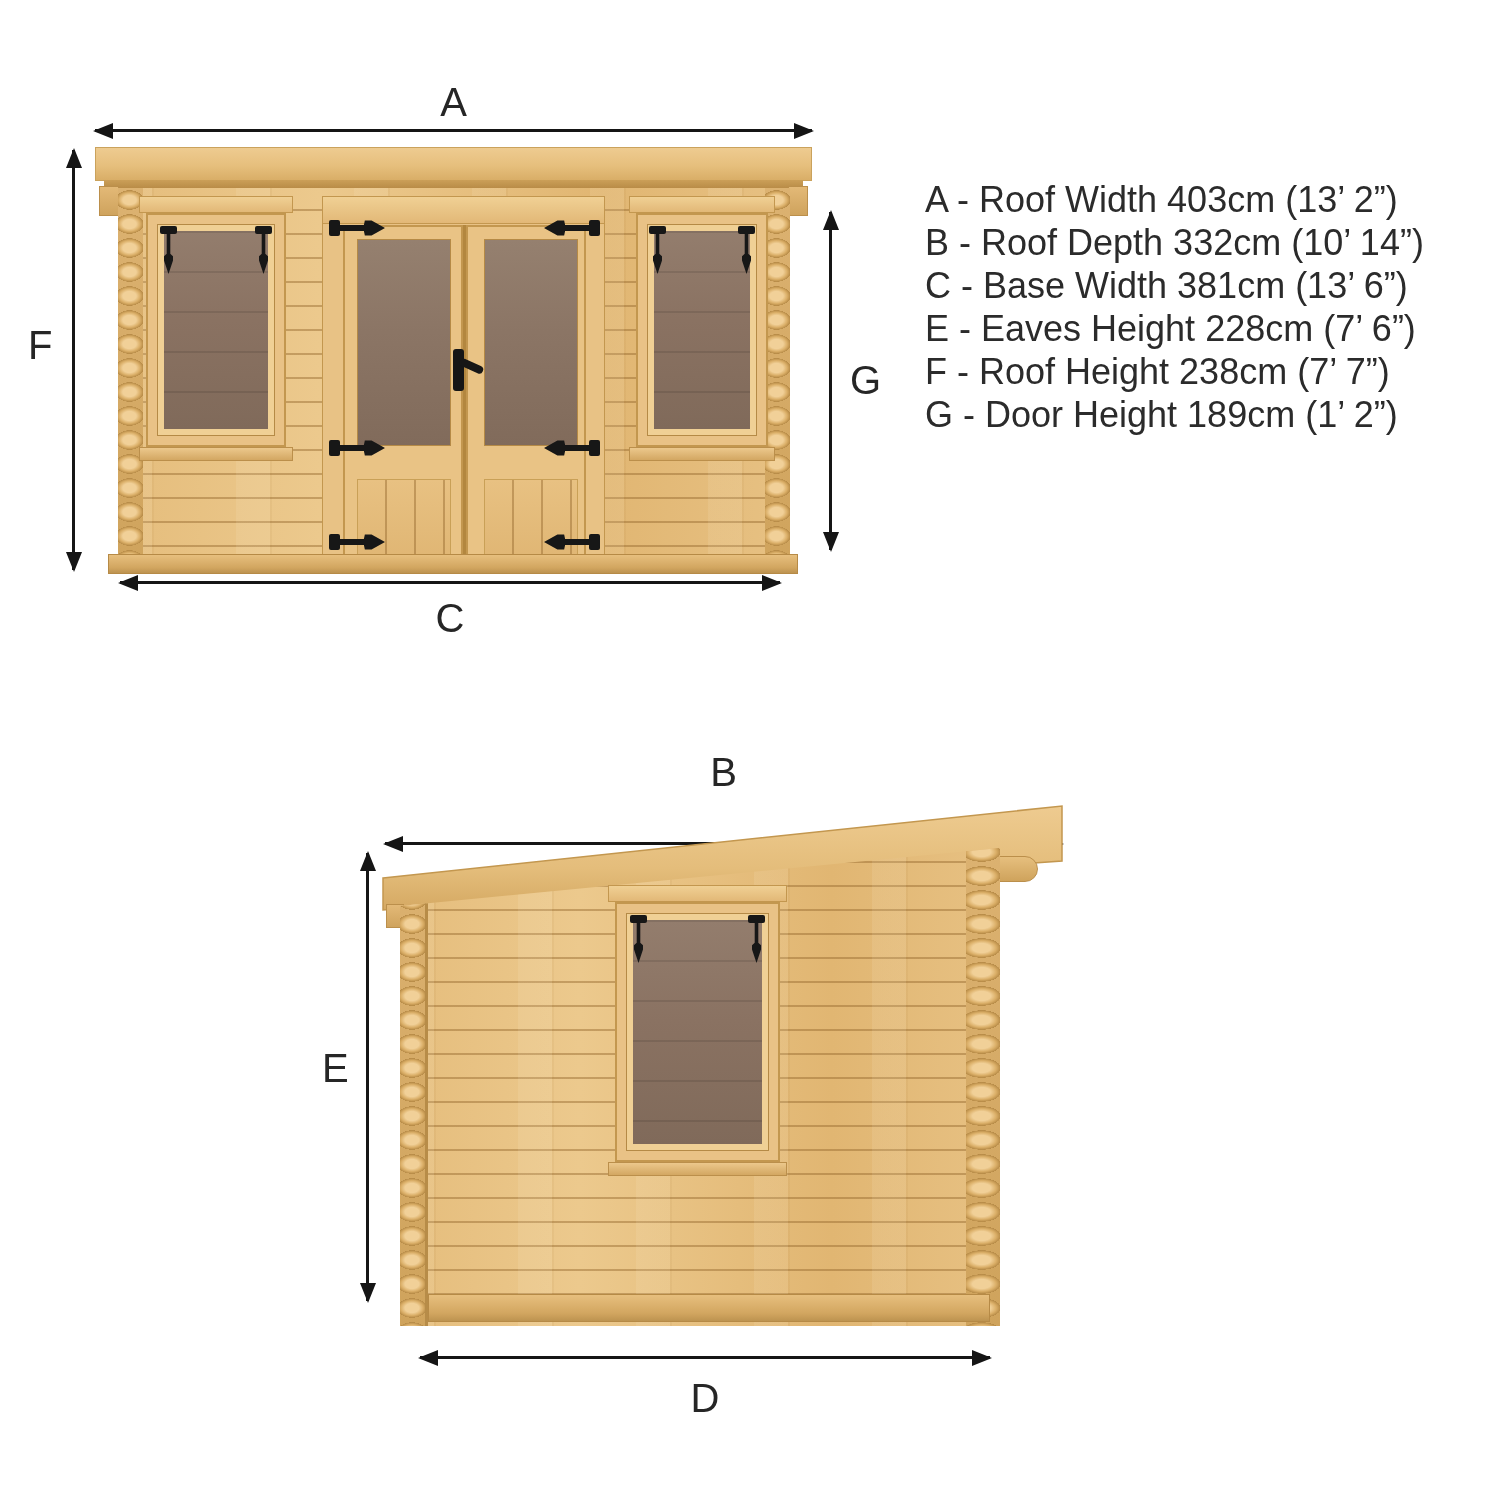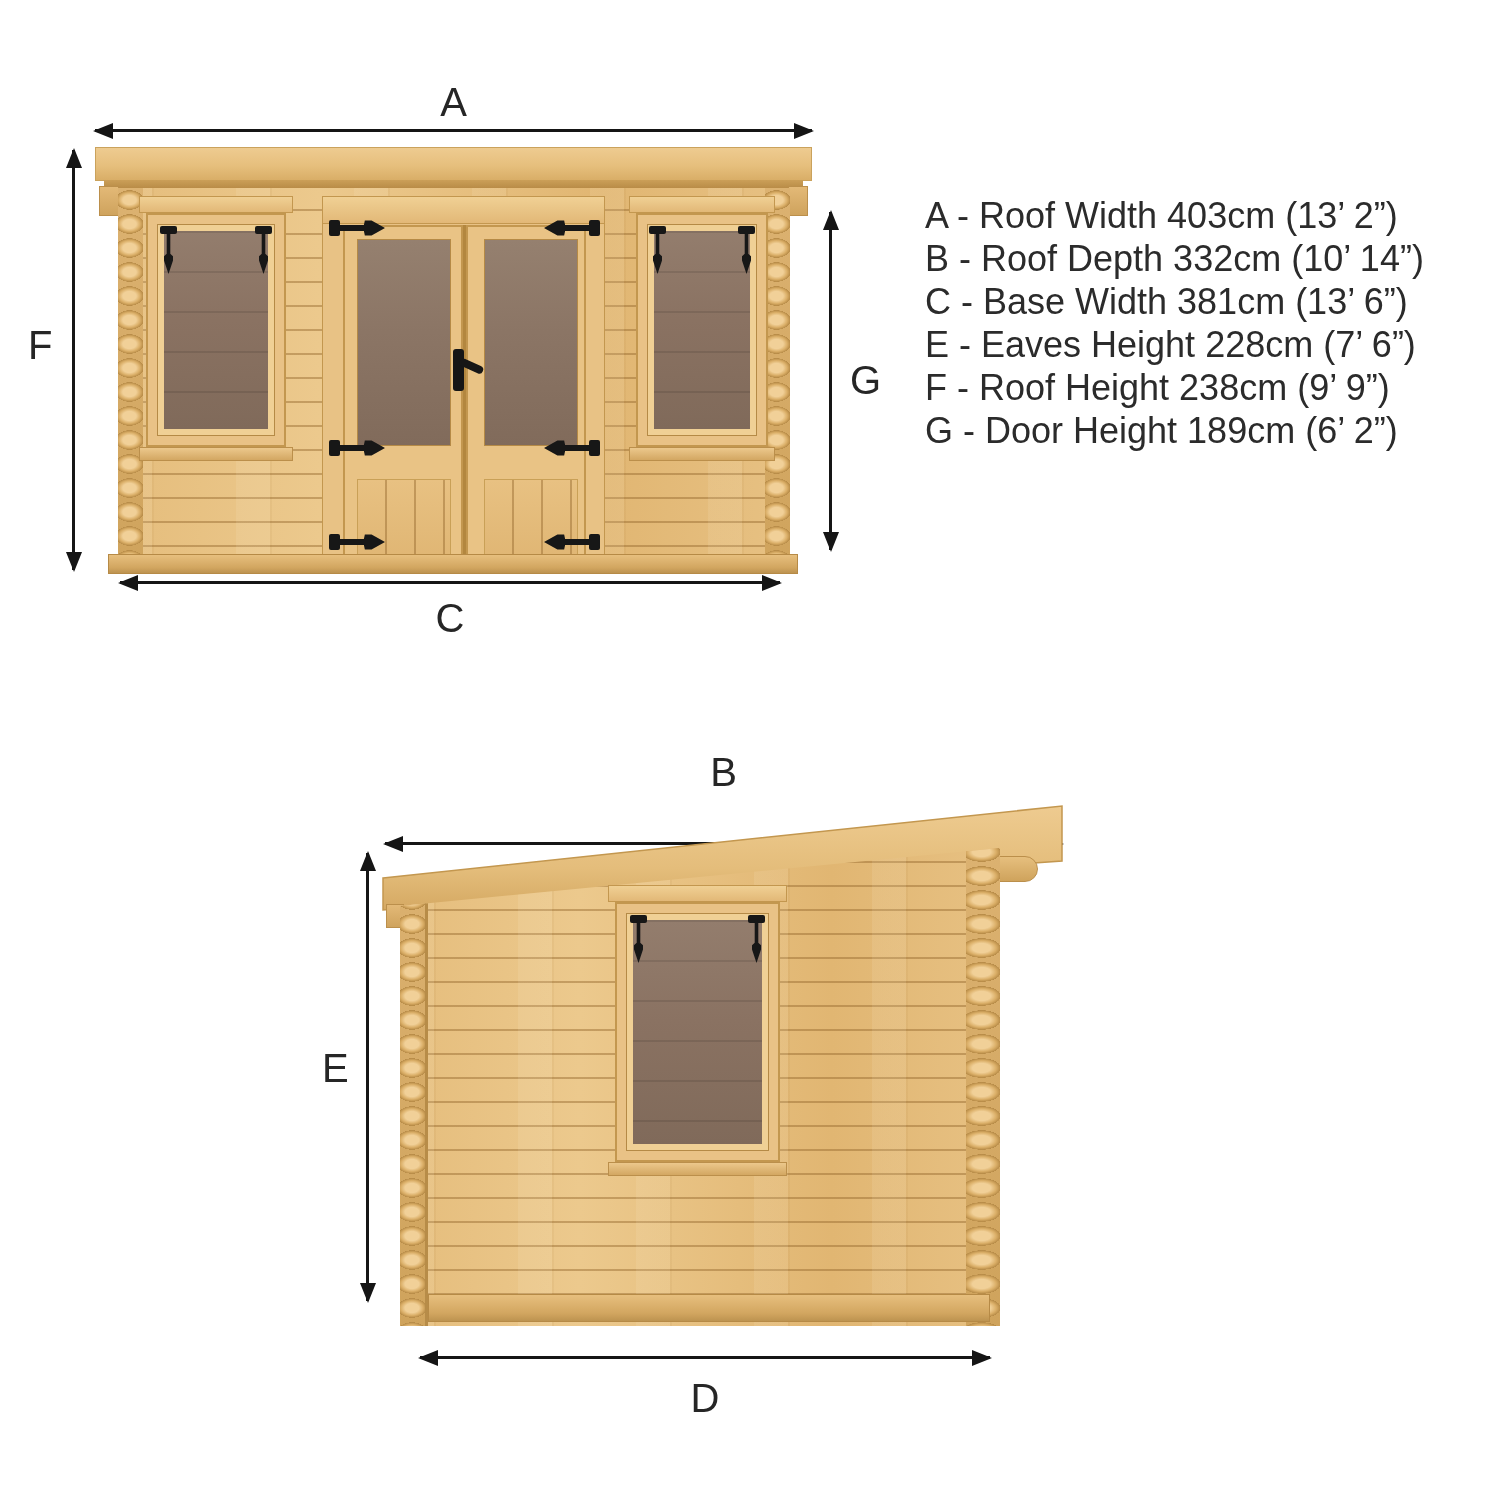--- a/index.html
+++ b/index.html
@@ -57,21 +57,21 @@
      clip-path:polygon(30% 0,70% 0,70% 52%,100% 58%,100% 68%,50% 100%,0 68%,0 58%,30% 52%);}
   .hinge-h{position:absolute;width:56px;height:18px;}
   .hinge-h .plate{position:absolute;left:0;top:1px;width:11px;height:16px;background:#171717;border-radius:2px;}
   .hinge-h .strap{position:absolute;left:8px;top:0;width:48px;height:18px;background:#171717;
      clip-path:polygon(0 34%,56% 34%,58% 8%,72% 8%,100% 50%,72% 92%,58% 92%,56% 66%,0 66%);}
   .flip{transform:scaleX(-1);}
   .handle-plate{position:absolute;width:11px;height:42px;background:#161616;border-radius:3px;}
   .handle-lever{position:absolute;width:25px;height:8px;background:#161616;border-radius:4px;
      transform:rotate(24deg);transform-origin:left center;}
   
-  .legend{position:absolute;left:925px;top:194px;font-size:36px;line-height:43px;color:#2b2b2b;}
+  .legend{position:absolute;left:925px;top:178px;font-size:36px;line-height:43px;color:#2b2b2b;}
   .legend div{white-space:nowrap;}
 </style>
 </head>
 <body>
 
 <div class="canvas">
 
   <div>
 
     <div class="dimlabel" style="left:95px;top:82px;width:717px;text-align:center;">A</div>
@@ -219,17 +219,17 @@
 
     <div class="harrow" style="left:420px;top:1356px;width:570px;"></div>
     <div class="dimlabel" style="left:420px;top:1378px;width:570px;text-align:center;">D</div>
   </div>
 
   <div class="legend">
     <div>A - Roof Width 403cm (13’ 2”)</div>
     <div>B - Roof Depth 332cm (10’ 14”)</div>
     <div>C - Base Width 381cm (13’ 6”)</div>
     <div>E - Eaves Height 228cm (7’ 6”)</div>
-    <div>F - Roof Height 238cm (9’ 9”)</div>
-    <div>G - Door Height 189cm (6’ 2”)</div>
+    <div>F - Roof Height 238cm (7’ 7”)</div>
+    <div>G - Door Height 189cm (1’ 2”)</div>
   </div>
 
 </div>
 
 </body></html>

